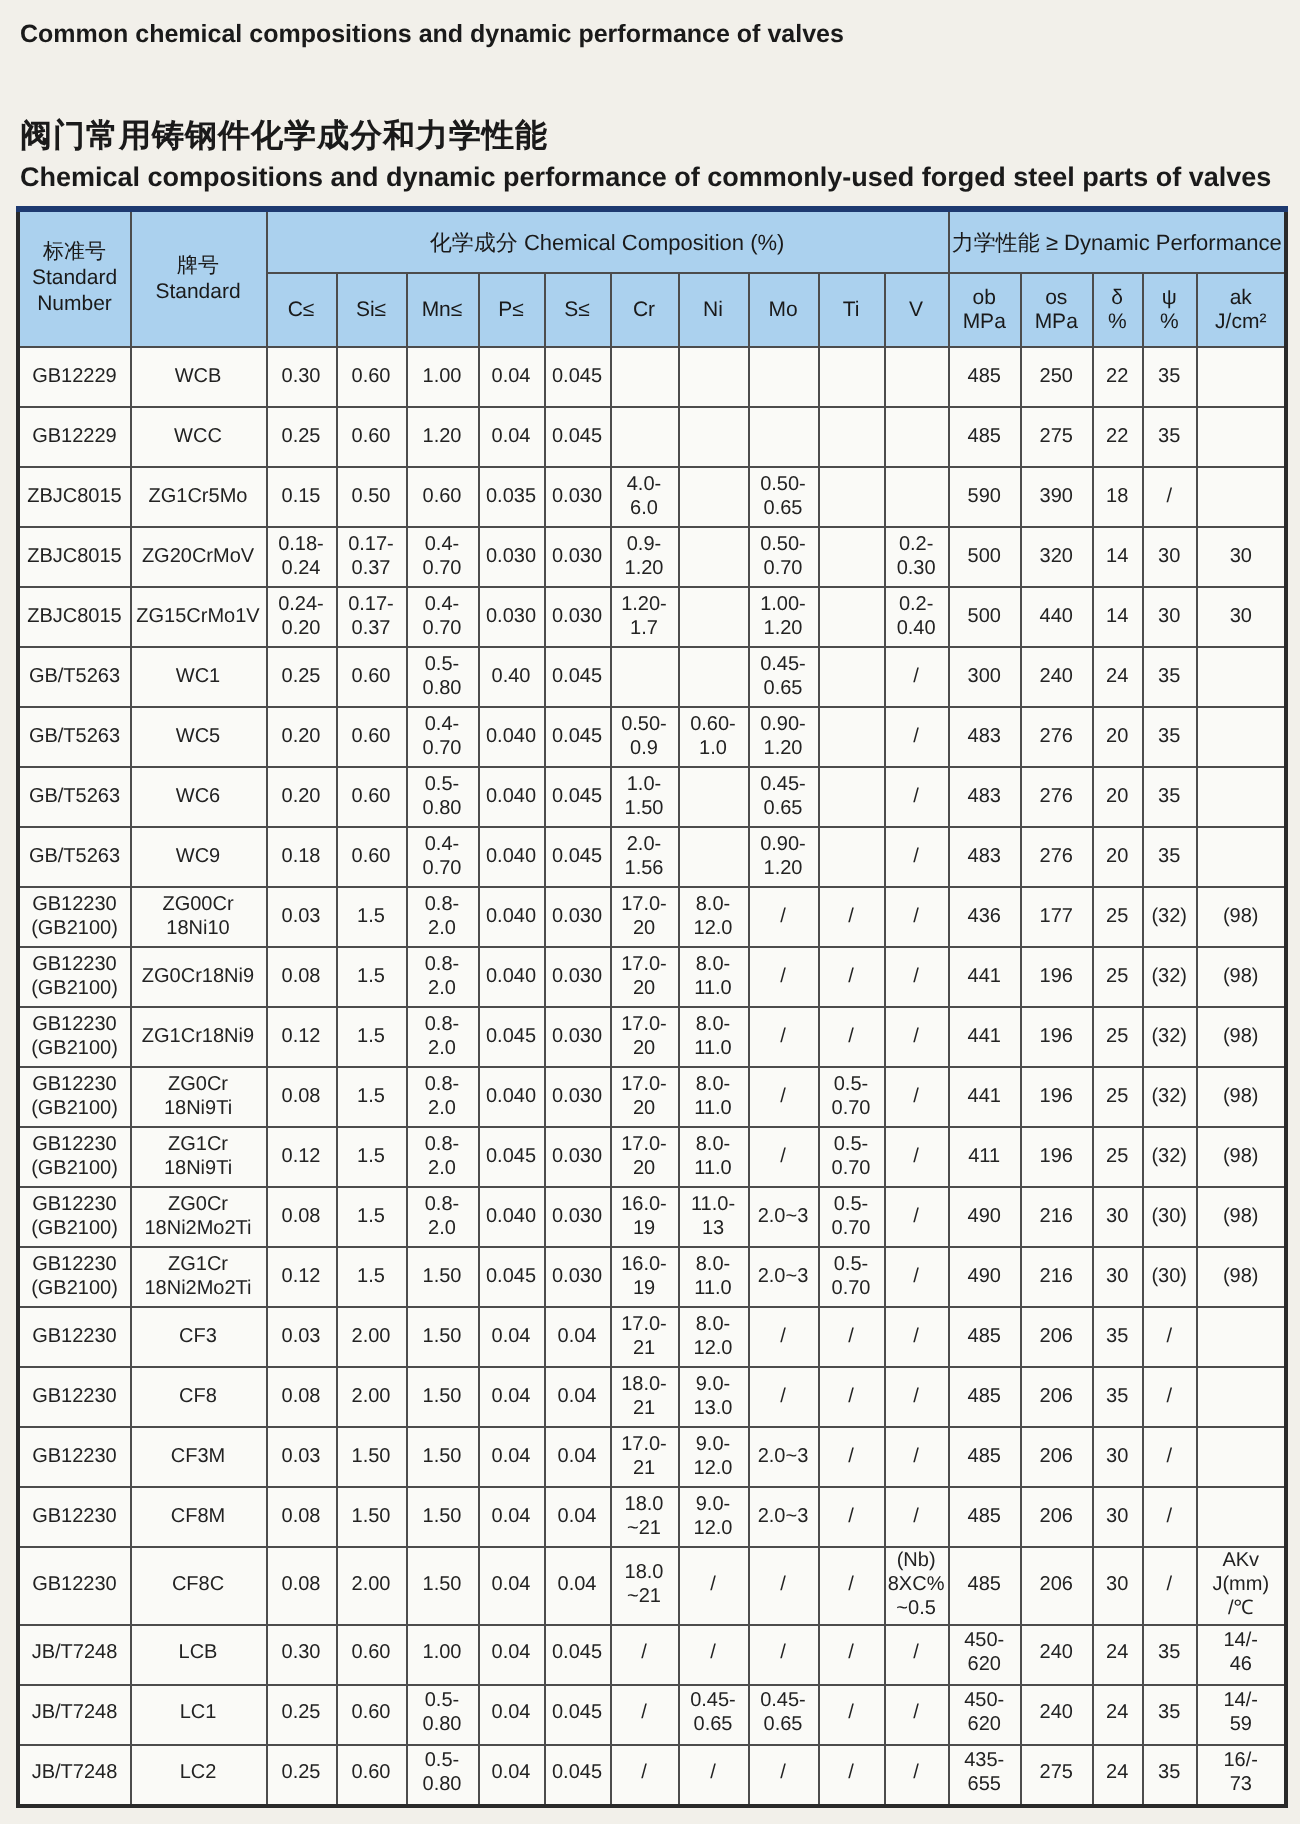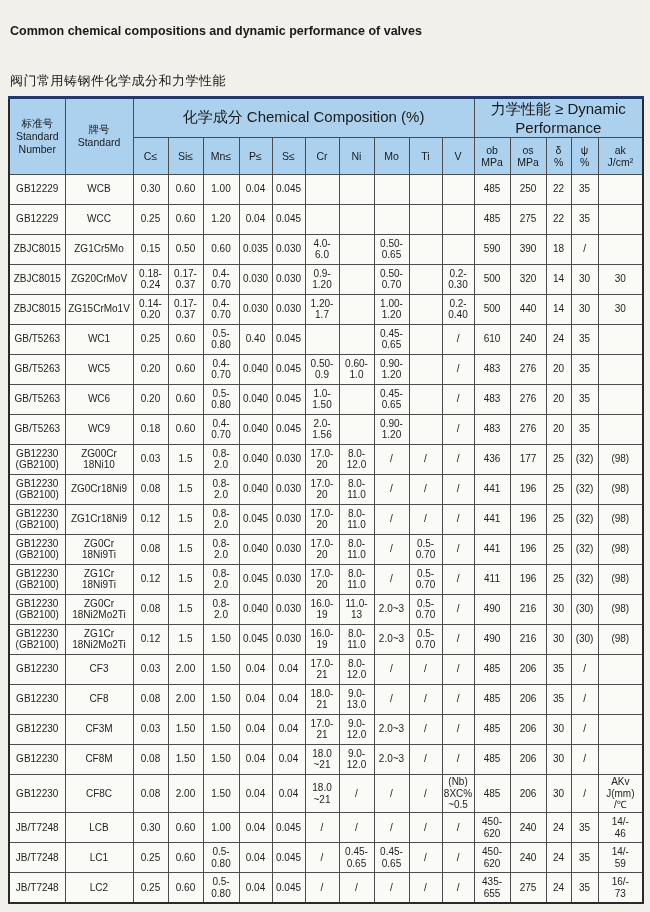--- a/index.html
+++ b/index.html
@@ -11,26 +11,26 @@
     box-sizing:border-box;
     padding:8px 8px 0 8px;
     -webkit-font-smoothing:antialiased;
   }
   .title-block{margin:2px 0 0 2px;}
   .title-cn{
     font-size:21px;font-weight:bold;letter-spacing:1px;
     line-height:1.15;white-space:pre-line;
   }
   .title-en{
-    font-size:12.5px;font-weight:bold;margin-top:16px;
+    font-size:12.5px;font-weight:bold;margin-top:2px;
     line-height:1.2;white-space:pre-line;
   }
   .subtitle-block{margin:34px 0 6px 2px;}
   .subtitle-cn{
-    font-size:13px;font-weight:normal;letter-spacing:.5px;
+    font-size:16px;font-weight:bold;letter-spacing:.5px;
     line-height:1.3;white-space:pre-line;
   }
   .subtitle-en{
     font-size:13.5px;font-weight:bold;line-height:1.3;white-space:pre-line;
   }
   table.main{
     width:634px;
     border-collapse:collapse;
     table-layout:fixed;
     background:#fafaf7;
@@ -42,40 +42,41 @@
     text-align:center;
     vertical-align:middle;
     white-space:pre-line;
     padding:1px 1px;
     overflow:hidden;
   }
   thead th{
     background:#abd1ee;
     font-weight:normal;
   }
-  th.group{font-size:15px;height:28px;}
+  th.group{font-size:11px;height:28px;}
   th.sub{font-size:10.5px;height:34px;line-height:1.15;}
   th.span2{font-size:10.5px;line-height:1.25;}
   tbody td{
     font-size:10px;
     line-height:1.18;
     height:27px;
     background:#fafaf7;
     color:#222;
   }
 </style>
 </head>
 <body>
 
 <div class="title-block">
   <div class="title-en">Common chemical compositions and dynamic performance of valves</div>
 </div>
 
 <div class="subtitle-block">
   <div class="subtitle-cn">阀门常用铸钢件化学成分和力学性能</div>
+  <div class="subtitle-en">Chemical compositions and dynamic performance of commonly-used forged steel parts of valves</div>
 </div>
 
 <table class="main">
   <colgroup>
     <col style="width:56px">
       <col style="width:68px">
     <col style="width:35px">
       <col style="width:35px">
       <col style="width:36px">
       <col style="width:33px">
@@ -205,21 +206,21 @@
 0.30</td>
     <td>500</td>
     <td>320</td>
     <td>14</td>
     <td>30</td>
     <td>30</td>
   </tr>
       <tr>
     <td>ZBJC8015</td>
     <td>ZG15CrMo1V</td>
-    <td>0.14-
+    <td>0.24-
 0.20</td>
     <td>0.17-
 0.37</td>
     <td>0.4-
 0.70</td>
     <td>0.030</td>
     <td>0.030</td>
     <td>1.20-
 1.7</td>
     <td></td>
@@ -242,21 +243,21 @@
     <td>0.5-
 0.80</td>
     <td>0.40</td>
     <td>0.045</td>
     <td></td>
     <td></td>
     <td>0.45-
 0.65</td>
     <td></td>
     <td>/</td>
-    <td>610</td>
+    <td>300</td>
     <td>240</td>
     <td>24</td>
     <td>35</td>
     <td></td>
   </tr>
       <tr>
     <td>GB/T5263</td>
     <td>WC5</td>
     <td>0.20</td>
     <td>0.60</td>

